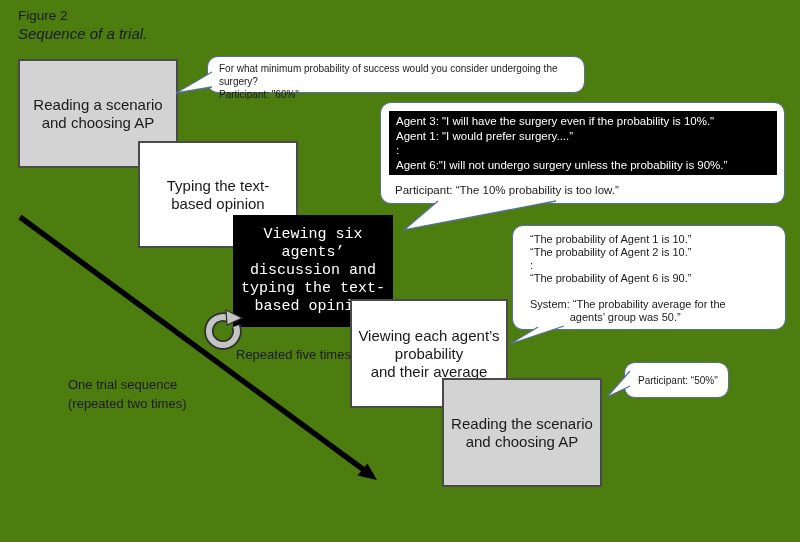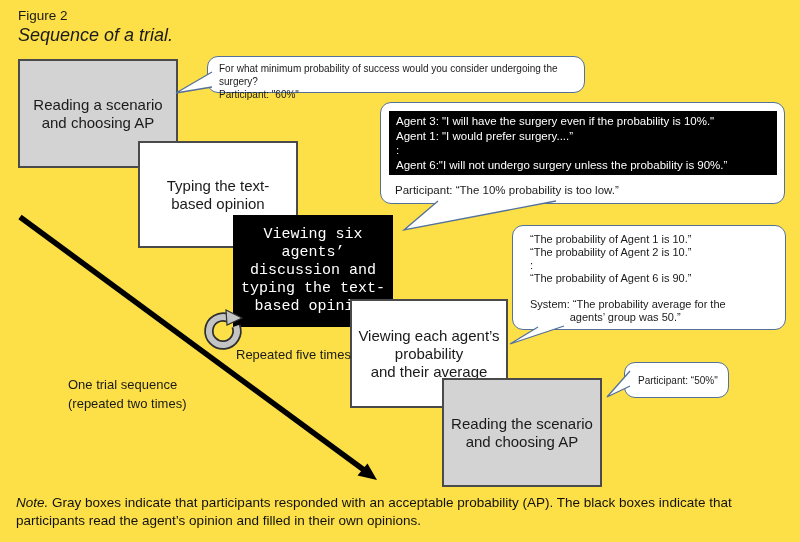--- a/index.html
+++ b/index.html
@@ -1,22 +1,22 @@
 <!DOCTYPE html>
 <html><head>
 <meta charset="utf-8">
 <style>
   html,body{margin:0;padding:0;background:#fff;}
   .stage{
-    position:relative;width:800px;height:542px;background:#fde047;
+    position:relative;width:800px;height:542px;background:#4d7c0f;
     font-family:"Liberation Sans","DejaVu Sans",sans-serif;color:#1a1a1a;
     overflow:hidden;
   }
   .fig-label{position:absolute;left:18px;top:8px;font-size:13.5px;}
-  .fig-caption{position:absolute;left:18px;top:25px;font-size:18px;font-style:italic;}
+  .fig-caption{position:absolute;left:18px;top:25px;font-size:15px;font-style:italic;}
 
   .box{
     position:absolute;display:flex;align-items:center;justify-content:center;
     text-align:center;font-size:15px;line-height:18px;white-space:pre-line;
     box-sizing:border-box;
   }
   .box.gray{background:#d3d3d3;border:2px solid #4a4a4a;}
   .box.white{background:#ffffff;border:2px solid #4a4a4a;}
   .box.black{background:#000000;color:#ffffff;font-family:Liberation Mono, monospace;}
   #box1{left:18px;top:59px;width:160px;height:109px;}
@@ -123,17 +123,14 @@
       <polygon points="377,480 357.5,475.5 367.5,463.5" fill="#000000"></polygon>
     </g>
 
     <g>
       <path d="M236,326 A14,14 0 1 1 228,318" fill="none" stroke="#2f2f2f" stroke-width="9.5"></path>
       <path d="M236,326 A14,14 0 1 1 228,318" fill="none" stroke="#c4c4c4" stroke-width="6"></path>
       <polygon points="242,318 226,310 227,325" fill="#c4c4c4" stroke="#2f2f2f" stroke-width="1.2"></polygon>
     </g>
   </svg>
 
-  <div class="note">
-    <span class="lead">Note.</span><span> Gray boxes indicate that participants responded with an acceptable probability (AP). The black boxes indicate that participants read the agent’s opinion and filled in their own opinions.</span>
-  </div>
 
 </div>
 
 </body></html>

